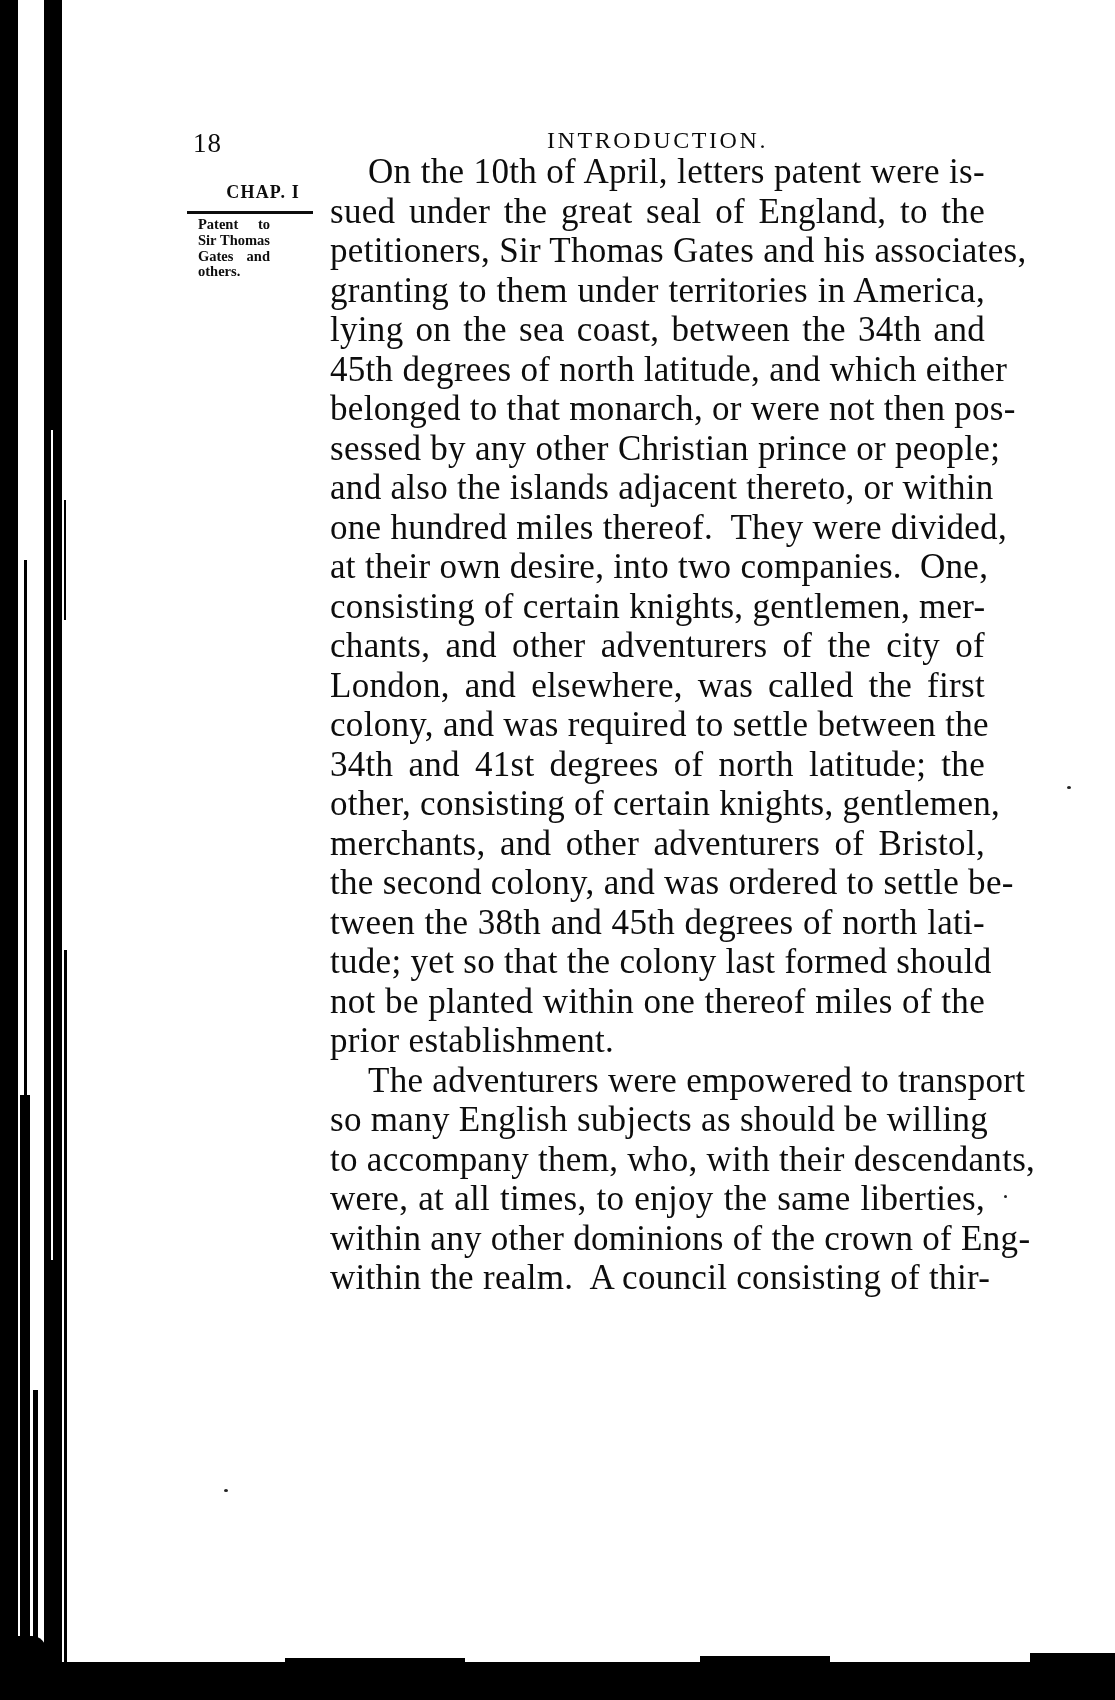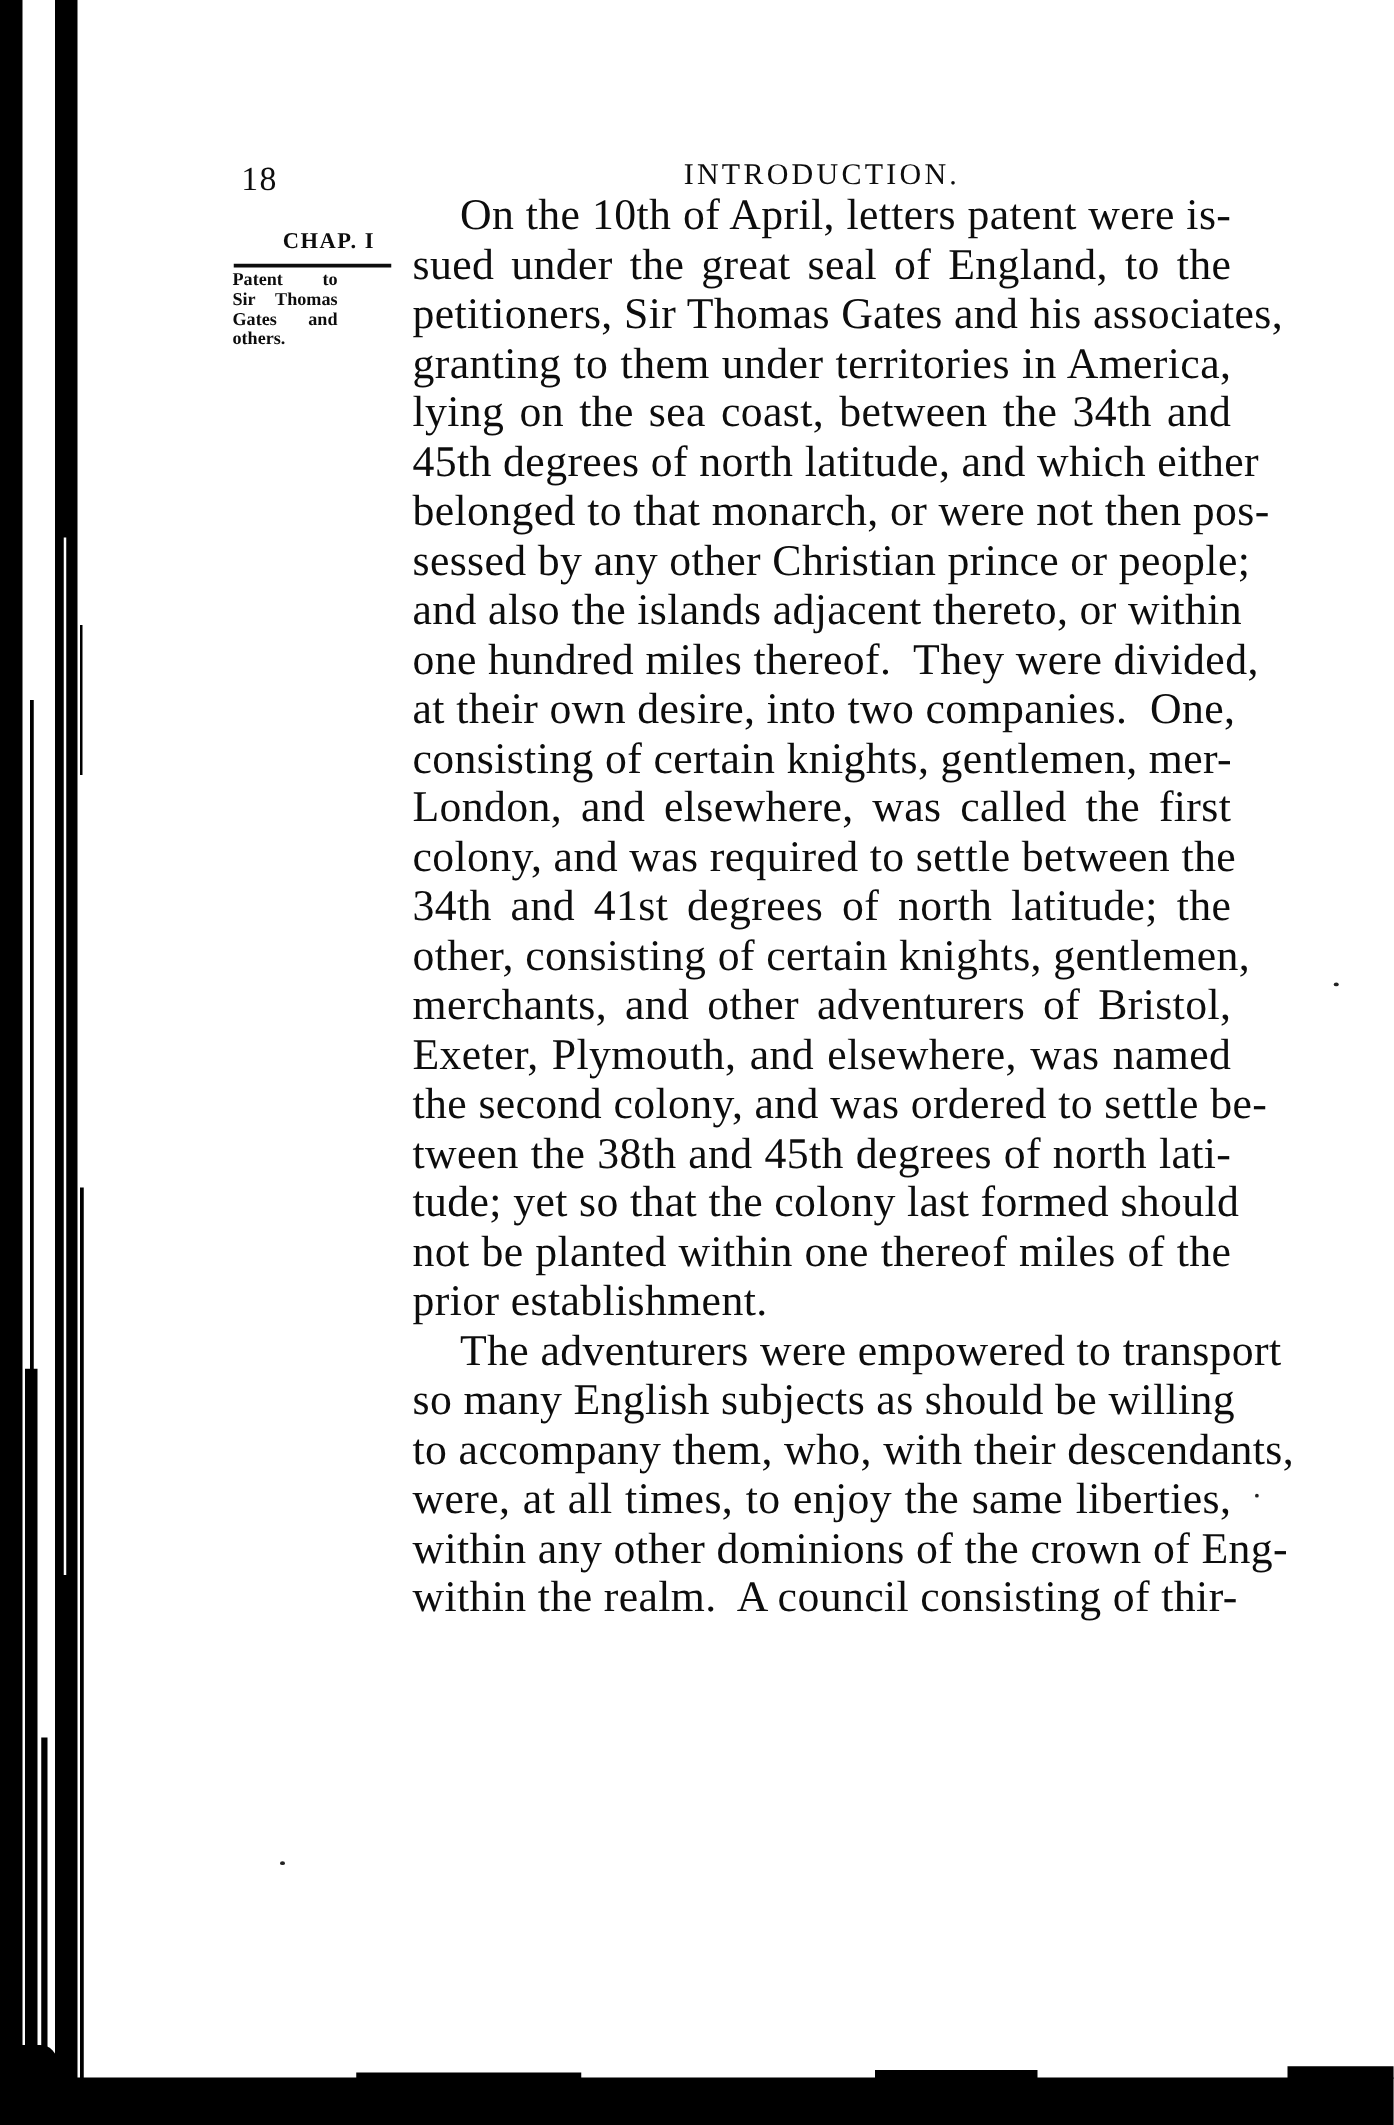--- a/index.html
+++ b/index.html
@@ -30,21 +30,21 @@
     text-align:right;font-size:18px;font-weight:bold;letter-spacing:1.2px;
   }
   .chap-rule{
     position:absolute;left:187px;top:211px;width:126px;height:3px;
     background:var(--ink);
   }
   .margin-note{
     position:absolute;left:186px;top:217px;width:84px;
     font-size:14.5px;line-height:15.8px;font-weight:bold;
   }
-  .margin-note .nline{text-align:justify;text-align-last:justify;}
+  .margin-note .nline{text-align:justify;text-align-last:justify;margin-left:12px;}
   .margin-note .nline.lastline{text-align:left;text-align-last:left;}
   .body-text{
     position:absolute;left:330px;top:152px;width:655px;
   }
   .bline{
     height:39.5px;
     font-size:35px;
     letter-spacing:0.3px;
     white-space:nowrap;
     text-align:justify;
@@ -102,26 +102,26 @@
     <div class="bline">petitioners, Sir Thomas Gates and his associates,</div>
     <div class="bline">granting to them under territories in America,</div>
     <div class="bline">lying on the sea coast, between the 34th and</div>
     <div class="bline">45th degrees of north latitude, and which either</div>
     <div class="bline">belonged to that monarch, or were not then pos-</div>
     <div class="bline">sessed by any other Christian prince or people;</div>
     <div class="bline">and also the islands adjacent thereto, or within</div>
     <div class="bline">one hundred miles thereof.&nbsp; They were divided,</div>
     <div class="bline">at their own desire, into two companies.&nbsp; One,</div>
     <div class="bline">consisting of certain knights, gentlemen, mer-</div>
+    <div class="bline">chants, and other adventurers of the city of</div>
     <div class="bline">London, and elsewhere, was called the first</div>
     <div class="bline">colony, and was required to settle between the</div>
     <div class="bline">34th and 41st degrees of north latitude; the</div>
     <div class="bline">other, consisting of certain knights, gentlemen,</div>
     <div class="bline">merchants, and other adventurers of Bristol,</div>
-    <div class="bline">Exeter, Plymouth, and elsewhere, was named</div>
     <div class="bline">the second colony, and was ordered to settle be-</div>
     <div class="bline">tween the 38th and 45th degrees of north lati-</div>
     <div class="bline">tude; yet so that the colony last formed should</div>
     <div class="bline">not be planted within one thereof miles of the</div>
     <div class="bline lastline">prior establishment.</div>
     <div class="bline indent">The adventurers were empowered to transport</div>
     <div class="bline">so many English subjects as should be willing</div>
     <div class="bline">to accompany them, who, with their descendants,</div>
     <div class="bline">were, at all times, to enjoy the same liberties,</div>
     <div class="bline">within any other dominions of the crown of Eng-</div>

